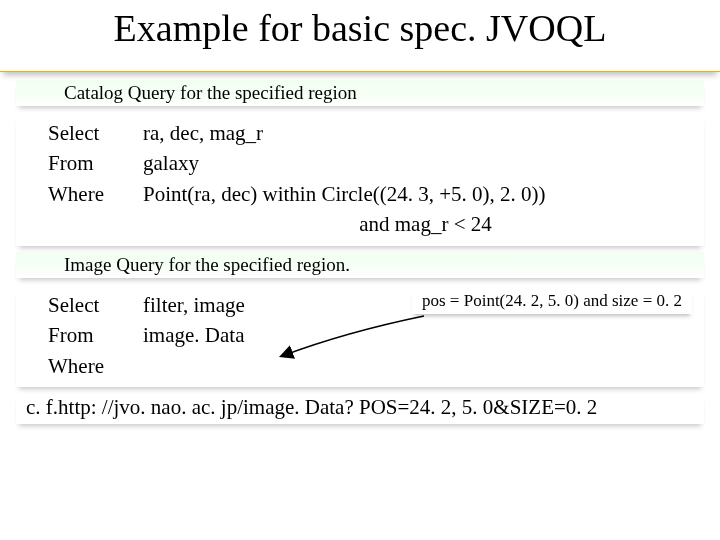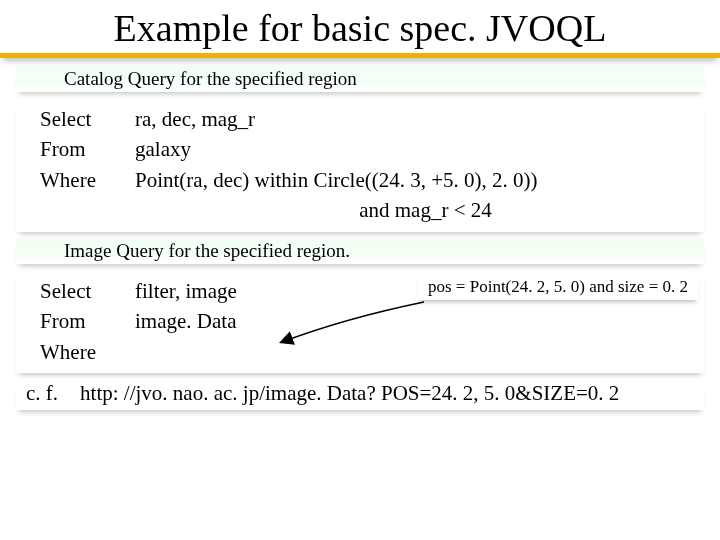--- a/index.html
+++ b/index.html
@@ -7,24 +7,24 @@
     width: 720px;
     height: 540px;
     font-family: Georgia, "Times New Roman", serif;
     background: #ffffff;
     position: relative;
     overflow: hidden;
   }
   .title {
     font-size: 38px;
     text-align: center;
-    padding: 6px 0 3px 0;
+    padding: 6px 0 21px 0;
     box-shadow: 0 6px 6px -3px rgba(0,0,0,0.25);
     margin-bottom: 8px;
-    border-bottom: 5px solid #eab308;
+    border-bottom: 1px solid #eab308;
     position: relative;
     background: #fff;
     font-weight: normal;
     color: #000;
   }
   .section-header {
     font-size: 19px;
     padding: 2px 0 2px 48px;
     margin: 6px 16px 2px 16px;
     background: linear-gradient(to bottom, #f2fff2 0%, #f6fff6 60%, #ffffff 100%);
@@ -39,54 +39,54 @@
     position: relative;
   }
   .row {
     display: flex;
     font-size: 21px;
     line-height: 1.45;
   }
   .kw {
     width: 95px;
     flex-shrink: 0;
+    margin-left: 8px;
   }
   .val {
     flex: 1;
     font-family: Liberation Serif, serif;
   }
   .indent-row {
     font-size: 21px;
     line-height: 1.45;
     padding-left: 107px;
     text-align: center;
   }
   .sel-row { position: relative; }
   .annot {
     position: absolute;
-    right: 6px;
+    right: 12px;
     top: 4px;
     font-size: 17px;
     background: #fff;
     padding: 1px 10px 3px 10px;
     box-shadow: 0 4px 4px -2px rgba(0,0,0,0.25);
     color: #000;
   }
   .arrow-svg {
     position: absolute;
     pointer-events: none;
   }
   .cf-row {
     margin: 6px 16px 0 16px;
     font-size: 21px;
     box-shadow: 0 5px 5px -3px rgba(0,0,0,0.22);
     background: #fff;
     padding: 2px 0 4px 10px;
     display: flex;
-    gap: 22px;
   }
   .cf-label { flex-shrink: 0; }
   .cf-url { flex: 1; }
 </style>
 </head>
 <body>
 
 <div class="title">Example for basic spec. JVOQL</div>
 
 <div class="section-header">Catalog Query for the specified region</div>

